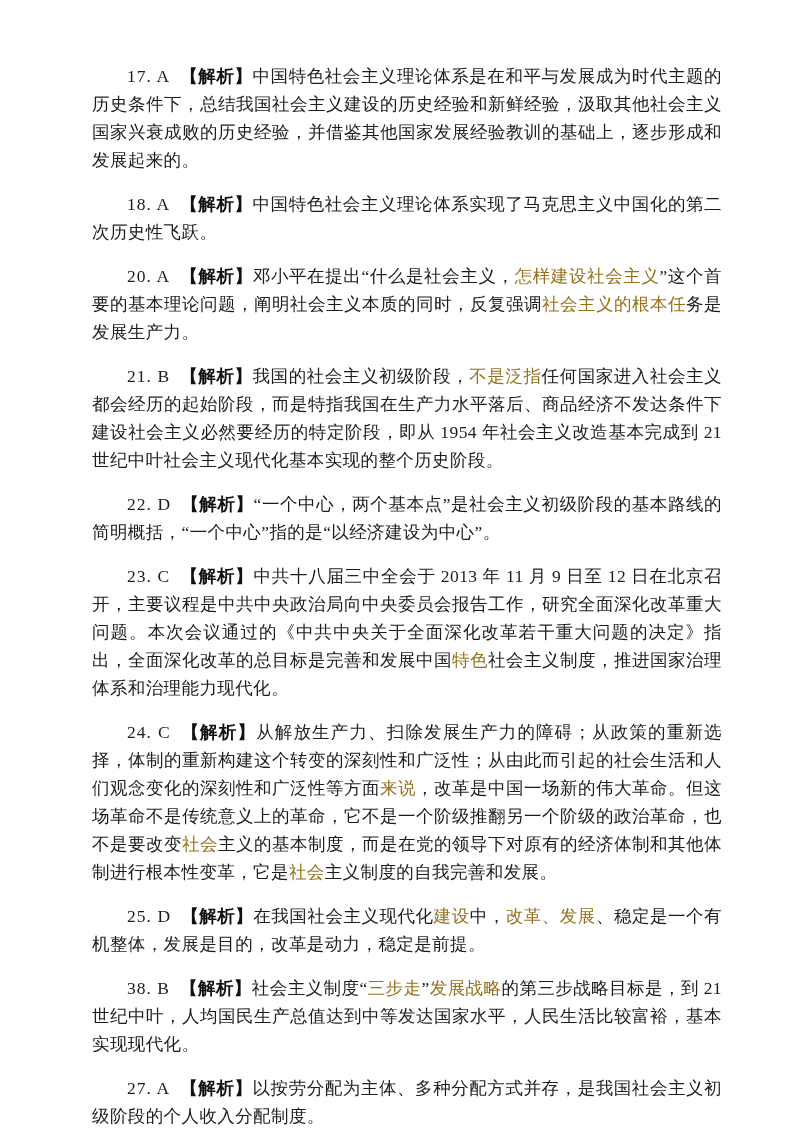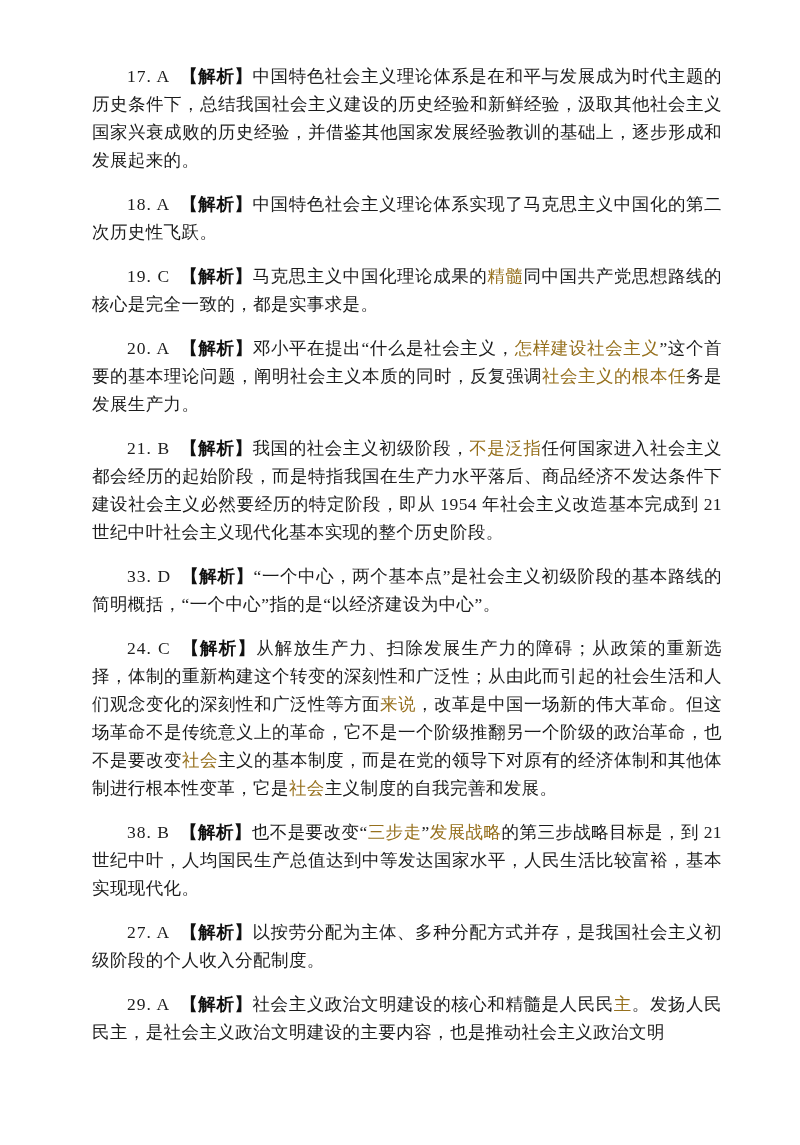--- a/index.html
+++ b/index.html
@@ -46,33 +46,34 @@
 </style>
 </head>
 <body>
 
 <div class="page" style="background: rgb(255, 255, 255);">
   <div class="answer-list" style="color: rgb(28, 28, 28);">
   <p class="item"><span class="num">17. A</span><span class="jiexi">【解析】</span><span><span>中国特色社会主义理论体系是在和平与发展成为时代主题的历史条件下，总结我国社会主义建设的历史经验和新鲜经验，汲取其他社会主义国家兴衰成败的历史经验，并借鉴其他国家发展经验教训的基础上，逐步形成和发展起来的。</span></span></p>
 
   <p class="item"><span class="num">18. A</span><span class="jiexi">【解析】</span><span><span>中国特色社会主义理论体系实现了马克思主义中国化的第二次历史性飞跃。</span></span></p>
 
-  <p class="item"><span class="num">19. C</span><span class="jiexi">【解析】</span><span><span>马克思主义中国化理论成果的</span><span class="hl">精髓</span><span>同中国共产党思想路线的核心是完全一致的，都是实事求是。</span></span></p>
 
   <p class="item"><span class="num">20. A</span><span class="jiexi">【解析】</span><span><span>邓小平在提出“什么是社会主义，</span><span class="hl">怎样建设社会主义</span><span>”这个首要的基本理论问题，阐明社会主义本质的同时，反复强调</span><span class="hl">社会主义的根本任</span><span>务是发展生产力。</span></span></p>
 
   <p class="item"><span class="num">21. B</span><span class="jiexi">【解析】</span><span><span>我国的社会主义初级阶段，</span><span class="hl">不是泛指</span><span>任何国家进入社会主义都会经历的起始阶段，而是特指我国在生产力水平落后、商品经济不发达条件下建设社会主义必然要经历的特定阶段，即从 1954 年社会主义改造基本完成到 21 世纪中叶社会主义现代化基本实现的整个历史阶段。</span></span></p>
 
-  <p class="item"><span class="num">33. D</span><span class="jiexi">【解析】</span><span><span>“一个中心，两个基本点”是社会主义初级阶段的基本路线的简明概括，“一个中心”指的是“以经济建设为中心”。</span></span></p>
+  <p class="item"><span class="num">22. D</span><span class="jiexi">【解析】</span><span><span>“一个中心，两个基本点”是社会主义初级阶段的基本路线的简明概括，“一个中心”指的是“以经济建设为中心”。</span></span></p>
 
+  <p class="item"><span class="num">23. C</span><span class="jiexi">【解析】</span><span><span>中共十八届三中全会于 2013 年 11 月 9 日至 12 日在北京召开，主要议程是中共中央政治局向中央委员会报告工作，研究全面深化改革重大问题。本次会议通过的《中共中央关于全面深化改革若干重大问题的决定》指出，全面深化改革的总目标是完善和发展中国</span><span class="hl">特色</span><span>社会主义制度，推进国家治理体系和治理能力现代化。</span></span></p>
 
   <p class="item"><span class="num">24. C</span><span class="jiexi">【解析】</span><span><span>从解放生产力、扫除发展生产力的障碍；从政策的重新选择，体制的重新构建这个转变的深刻性和广泛性；从由此而引起的社会生活和人们观念变化的深刻性和广泛性等方面</span><span class="hl">来说</span><span>，改革是中国一场新的伟大革命。但这场革命不是传统意义上的革命，它不是一个阶级推翻另一个阶级的政治革命，也不是要改变</span><span class="hl">社会</span><span>主义的基本制度，而是在党的领导下对原有的经济体制和其他体制进行根本性变革，它是</span><span class="hl">社会</span><span>主义制度的自我完善和发展。</span></span></p>
 
+  <p class="item"><span class="num">25. D</span><span class="jiexi">【解析】</span><span><span>在我国社会主义现代化</span><span class="hl">建设</span><span>中，</span><span class="hl">改革、发展</span><span>、稳定是一个有机整体，发展是目的，改革是动力，稳定是前提。</span></span></p>
 
-  <p class="item"><span class="num">38. B</span><span class="jiexi">【解析】</span><span><span>也不是要改变“</span><span class="hl">三步走</span><span>”</span><span class="hl">发展战略</span><span>的第三步战略目标是，到 21 世纪中叶，人均国民生产总值达到中等发达国家水平，人民生活比较富裕，基本实现现代化。</span></span></p>
+  <p class="item"><span class="num">38. B</span><span class="jiexi">【解析】</span><span><span>社会主义制度“</span><span class="hl">三步走</span><span>”</span><span class="hl">发展战略</span><span>的第三步战略目标是，到 21 世纪中叶，人均国民生产总值达到中等发达国家水平，人民生活比较富裕，基本实现现代化。</span></span></p>
 
   <p class="item"><span class="num">27. A</span><span class="jiexi">【解析】</span><span><span>以按劳分配为主体、多种分配方式并存，是我国社会主义初级阶段的个人收入分配制度。</span></span></p>
 
 
   <p class="item"><span class="num">29. A</span><span class="jiexi">【解析】</span><span><span>社会主义政治文明建设的核心和精髓是人民民</span><span class="hl">主</span><span>。发扬人民民主，是社会主义政治文明建设的主要内容，也是推动社会主义政治文明</span></span></p>
 
 </div>
 </div>
 
 </body></html>

